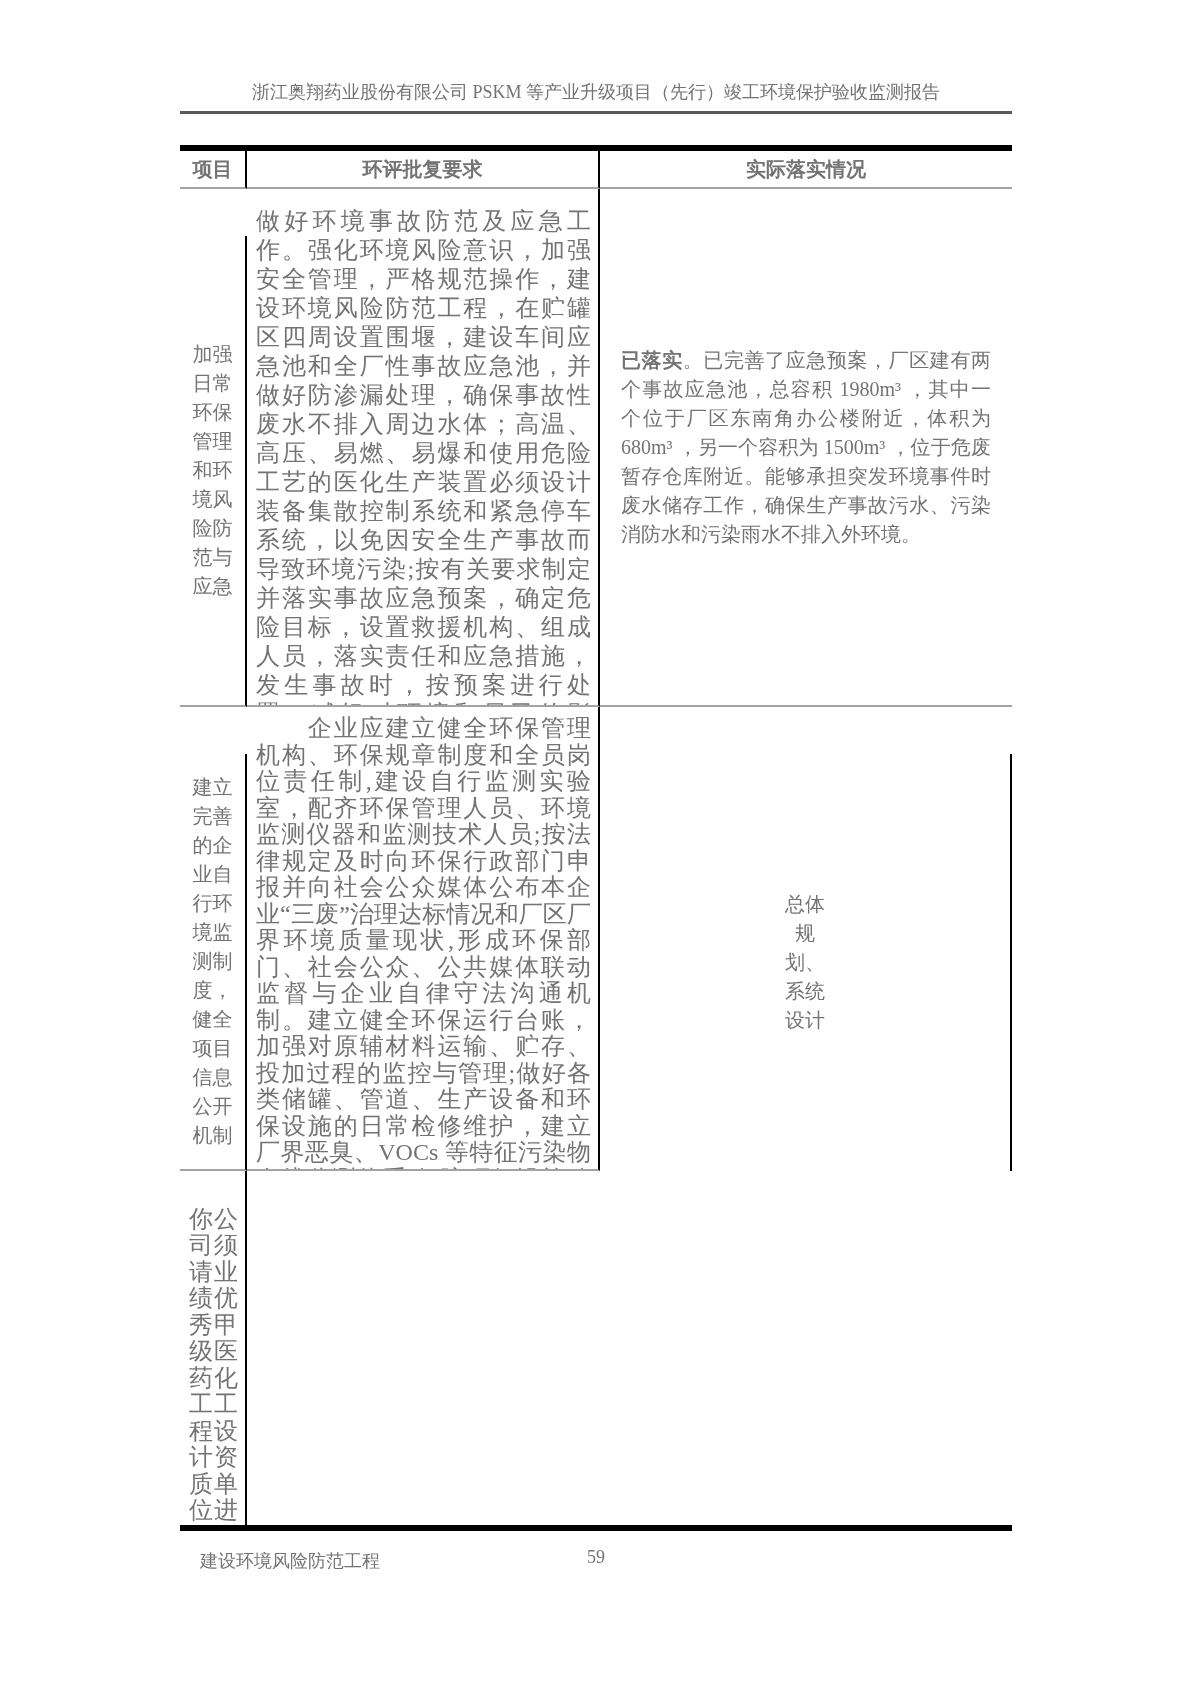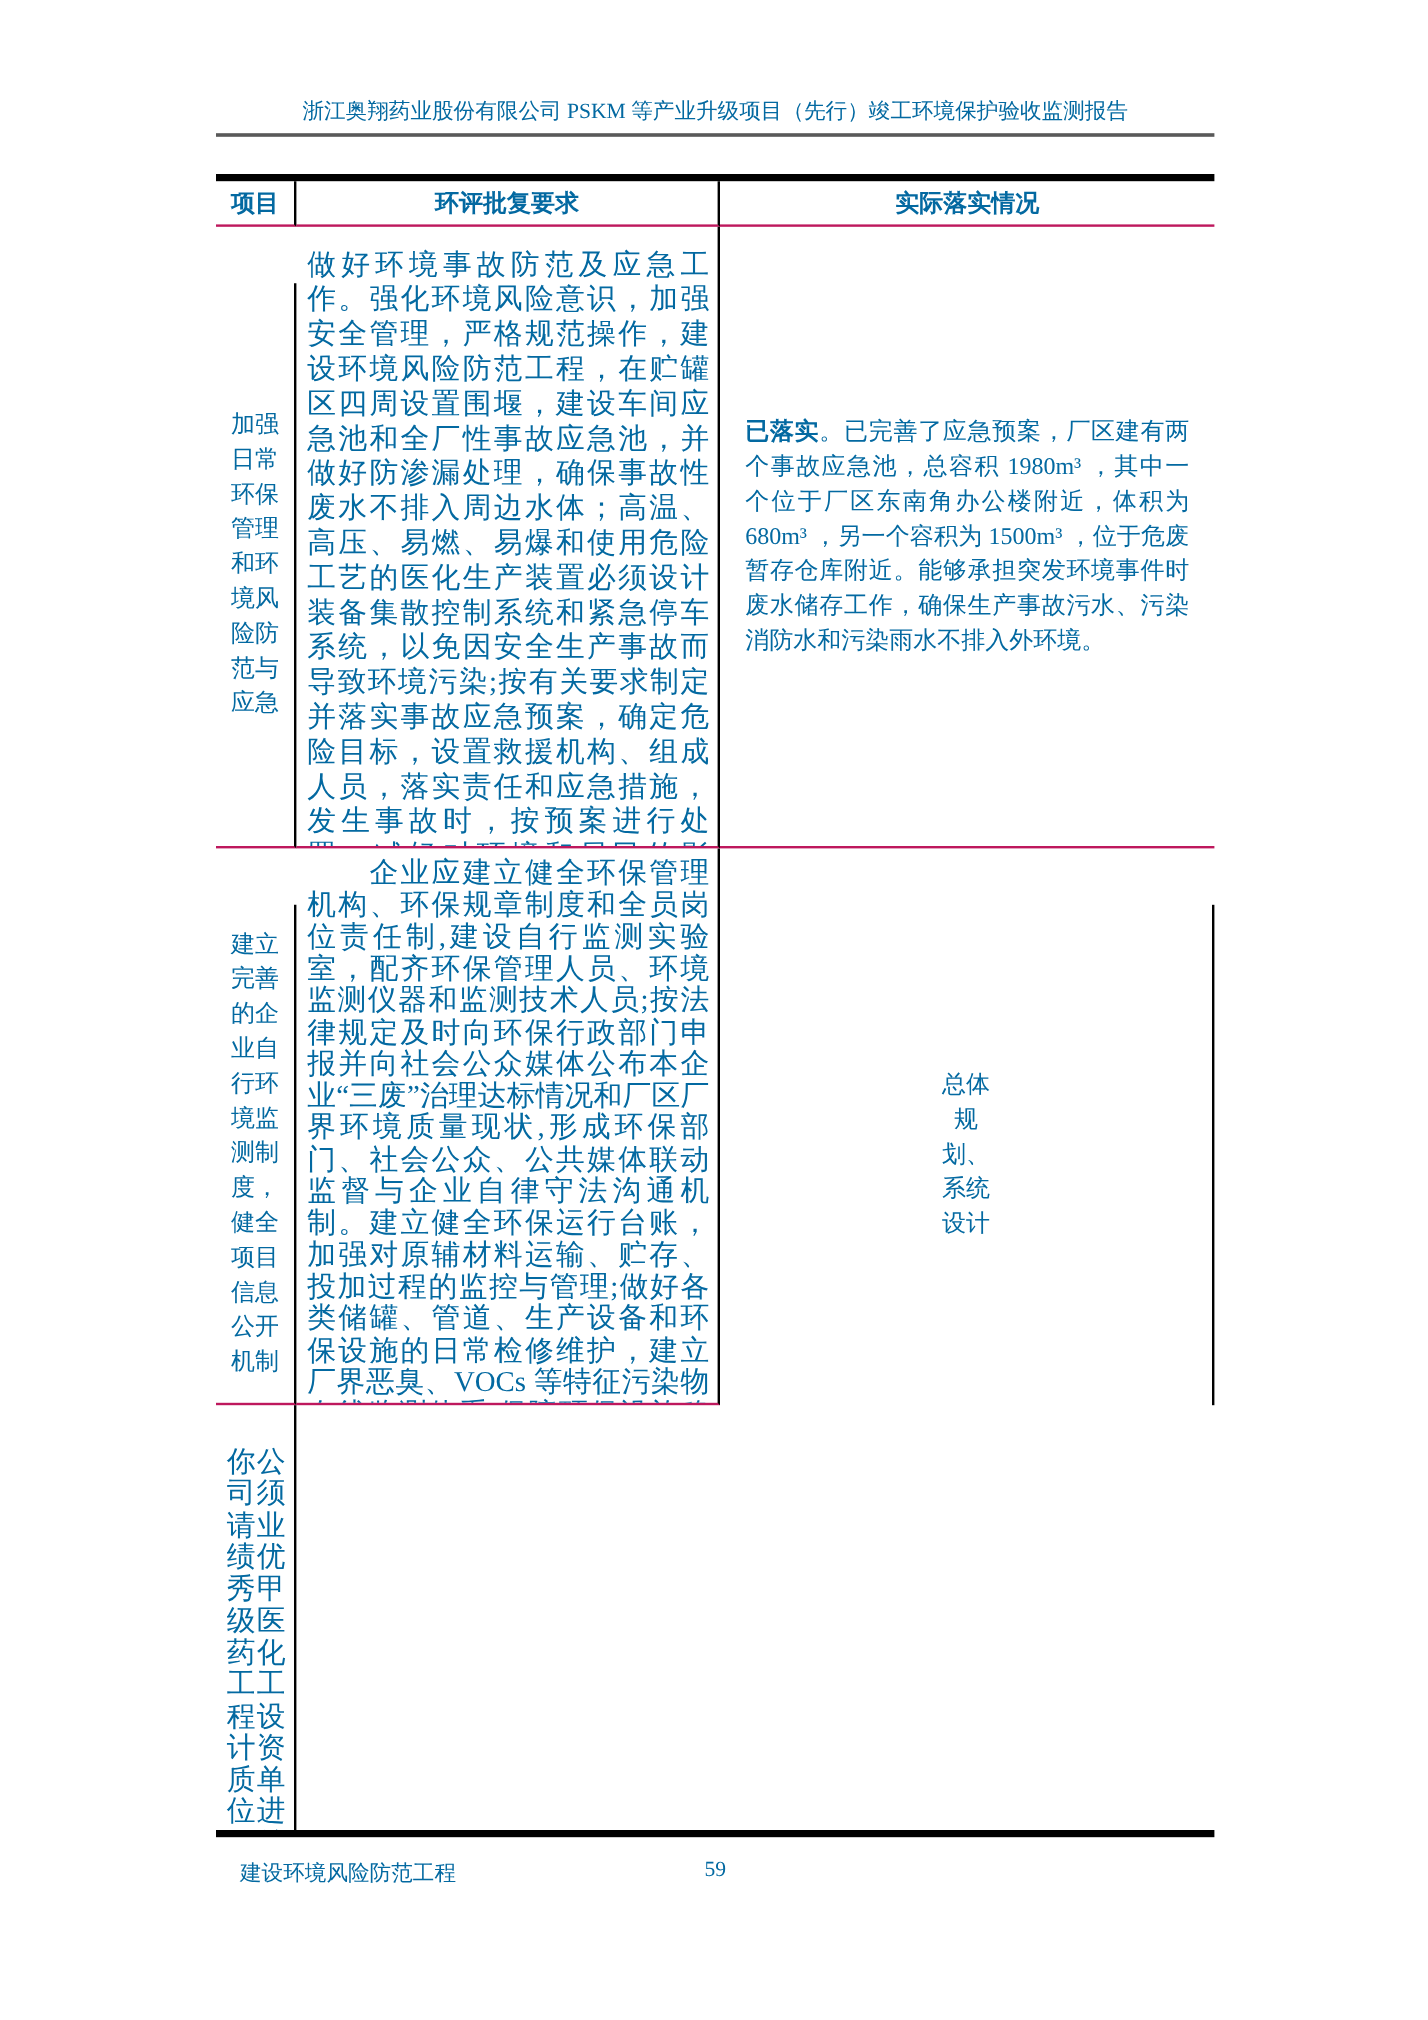--- a/index.html
+++ b/index.html
@@ -1,38 +1,38 @@
 <!DOCTYPE html>
 <html><head>
 <meta charset="utf-8">
 <style>
   html,body { margin:0; padding:0; background:#ffffff; }
   .page {
     position:relative; width:1190px; height:1683px; background:#ffffff;
-    font-family:"Liberation Serif","DejaVu Serif",serif; color:#0369a1;
+    font-family:"Liberation Serif","DejaVu Serif",serif; color:#737373;
     overflow:hidden;
   }
   .doc-title {
     position:absolute; top:80px; left:180px; width:832px;
     text-align:center; font-size:18px; white-space:nowrap;
   }
   .title-rule {
     position:absolute; top:111px; left:180px; width:832px; height:3px;
     background:#595959;
   }
   .report-table {
     position:absolute; top:145px; left:180px; width:832px; height:1386px;
     border-top:6px solid #000; border-bottom:6px solid #000;
     display:grid; box-sizing:border-box;
     grid-template-columns:67px 353px 412px;
     grid-template-rows:38px 518px 464px 1fr;
   }
   .cell { box-sizing:border-box; overflow:hidden; }
   .vline { border-right:2px solid #000; }
-  .hline { border-bottom:2px solid #be185d; }
+  .hline { border-bottom:2px solid #a3a3a3; }
   .head-cell {
     display:flex; align-items:center; justify-content:center;
     font-size:20px; font-weight:bold;
   }
   .item-cell {
     display:flex; align-items:center; justify-content:center;
     text-align:center; font-size:20px; line-height:29px;margin-top:47px;
   }
   .req-cell {
     font-size:24px; line-height:29px; text-align:justify;

